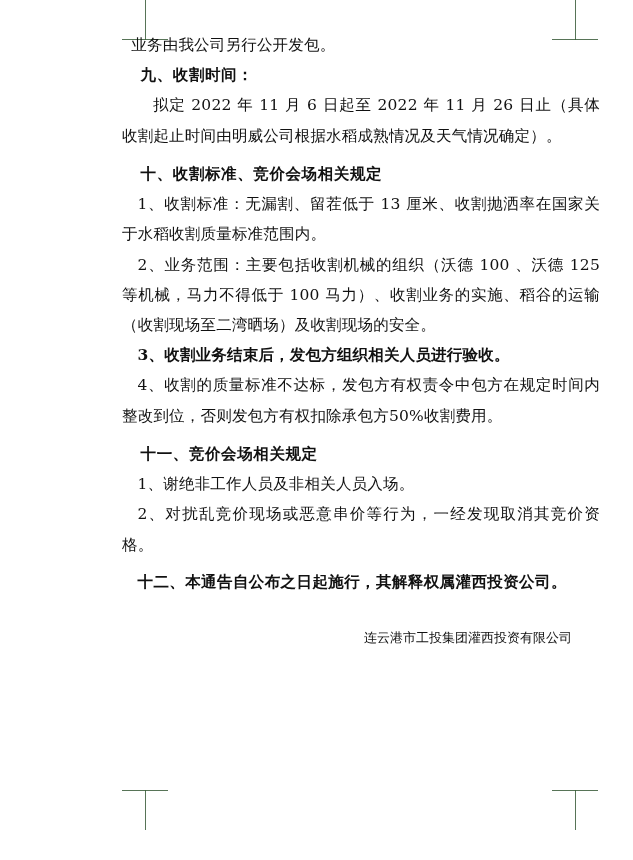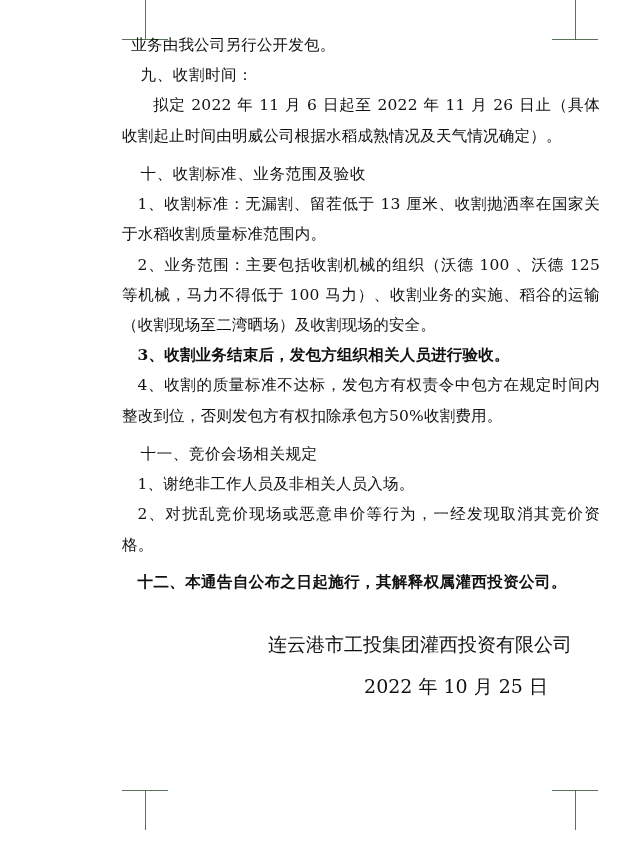--- a/index.html
+++ b/index.html
@@ -47,39 +47,39 @@
     line-height: 1.95;
     text-align: justify;
     letter-spacing: 0.2px;
   }
 
   .indent2 { text-indent: 2em; }
   .indent1 { text-indent: 1em; }
   .indent-half { text-indent: 0.6em; }
 
   .heading {
-    font-weight: normal;
+    font-weight: bold;
     text-indent: 1.2em;
     letter-spacing: 0.6px;
   }
   .heading-tight {
     font-weight: bold;
     text-indent: 1em;
     letter-spacing: 0.4px;
     font-family: Liberation Mono, monospace;
   }
   .bold { font-weight: bold; }
 
   .sign-block {
     margin-top: 26px;
   }
   .sign-line {
     text-align: right;
     padding-right: 28px;
-    font-size: 19px;
+    font-size: 13px;
     line-height: 2.2;
   }
   .sign-line.date {
     padding-right: 52px;
   }
 
   .spacer-sm { height: 8px; }
 </style>
 </head>
 <body>
@@ -101,21 +101,21 @@
   <div class="doc-body">
 
     <p class="indent-half">业务由我公司另行公开发包。</p>
 
     <p class="heading">九、收割时间：</p>
 
     <p class="indent2">拟定 2022 年 11 月 6 日起至 2022 年 11 月 26 日止（具体收割起止时间由明威公司根据水稻成熟情况及天气情况确定）。</p>
 
     <div class="spacer-sm"></div>
 
-    <p class="heading">十、收割标准、业务范围及验收</p>
+    <p class="heading">十、收割标准、竞价会场相关规定</p>
 
     <p class="indent1">1、收割标准：无漏割、留茬低于 13 厘米、收割抛洒率在国家关于水稻收割质量标准范围内。</p>
 
     <p class="indent1">2、业务范围：主要包括收割机械的组织（沃德 100 、沃德 125 等机械，马力不得低于 100 马力）、收割业务的实施、稻谷的运输（收割现场至二湾晒场）及收割现场的安全。</p>
 
     <p class="indent1 bold">3、收割业务结束后，发包方组织相关人员进行验收。</p>
 
     <p class="indent1">4、收割的质量标准不达标，发包方有权责令中包方在规定时间内整改到位，否则发包方有权扣除承包方50%收割费用。</p>
 
     <div class="spacer-sm"></div>
@@ -126,17 +126,16 @@
 
     <p class="indent1">2、对扰乱竞价现场或恶意串价等行为，一经发现取消其竞价资格。</p>
 
 
     <div class="spacer-sm"></div>
 
     <p class="heading-tight">十二、本通告自公布之日起施行，其解释权属灌西投资公司。</p>
 
     <div class="sign-block">
       <div class="sign-line">连云港市工投集团灌西投资有限公司</div>
-      <div class="sign-line date">2022 年 10 月 25 日</div>
     </div>
 
   </div>
 </div>
 
 </body></html>

